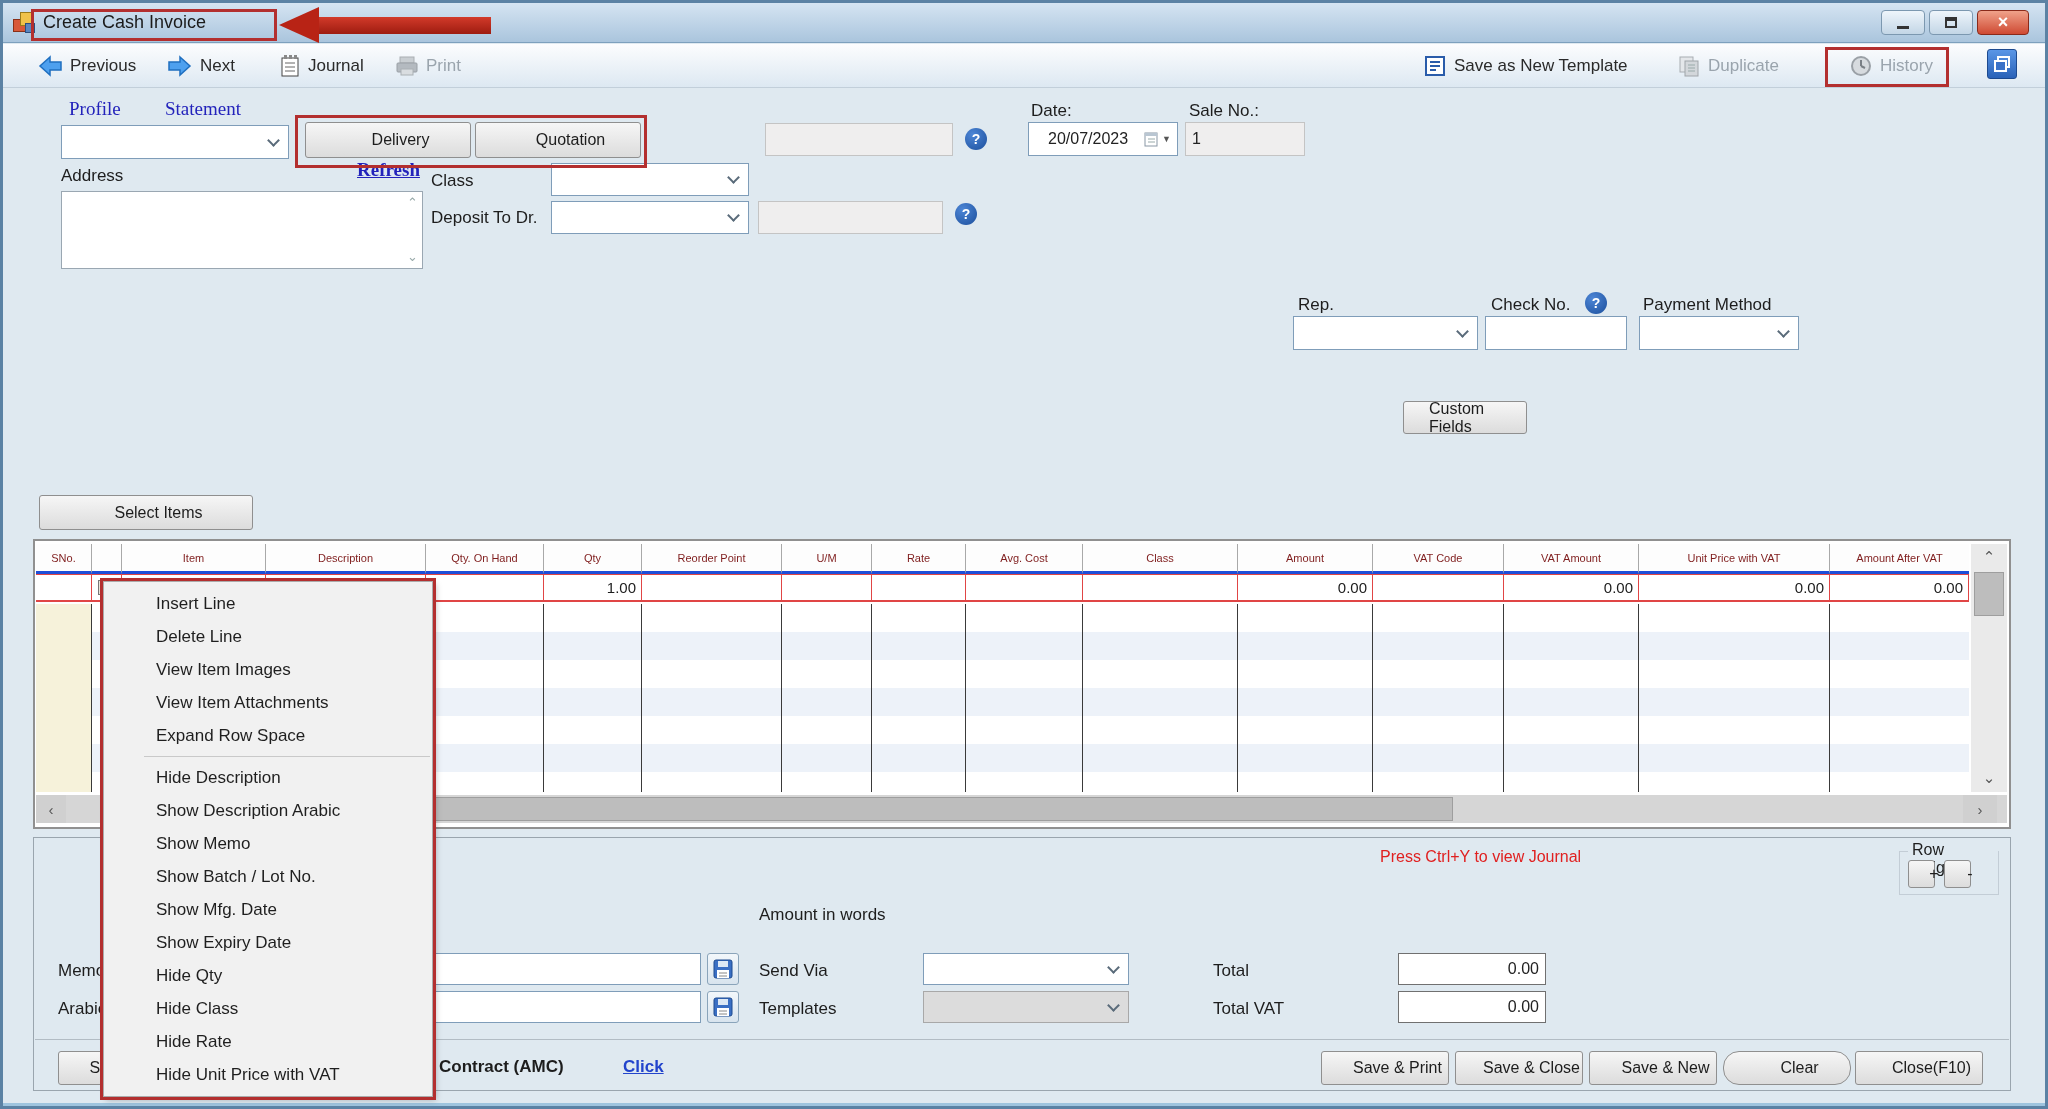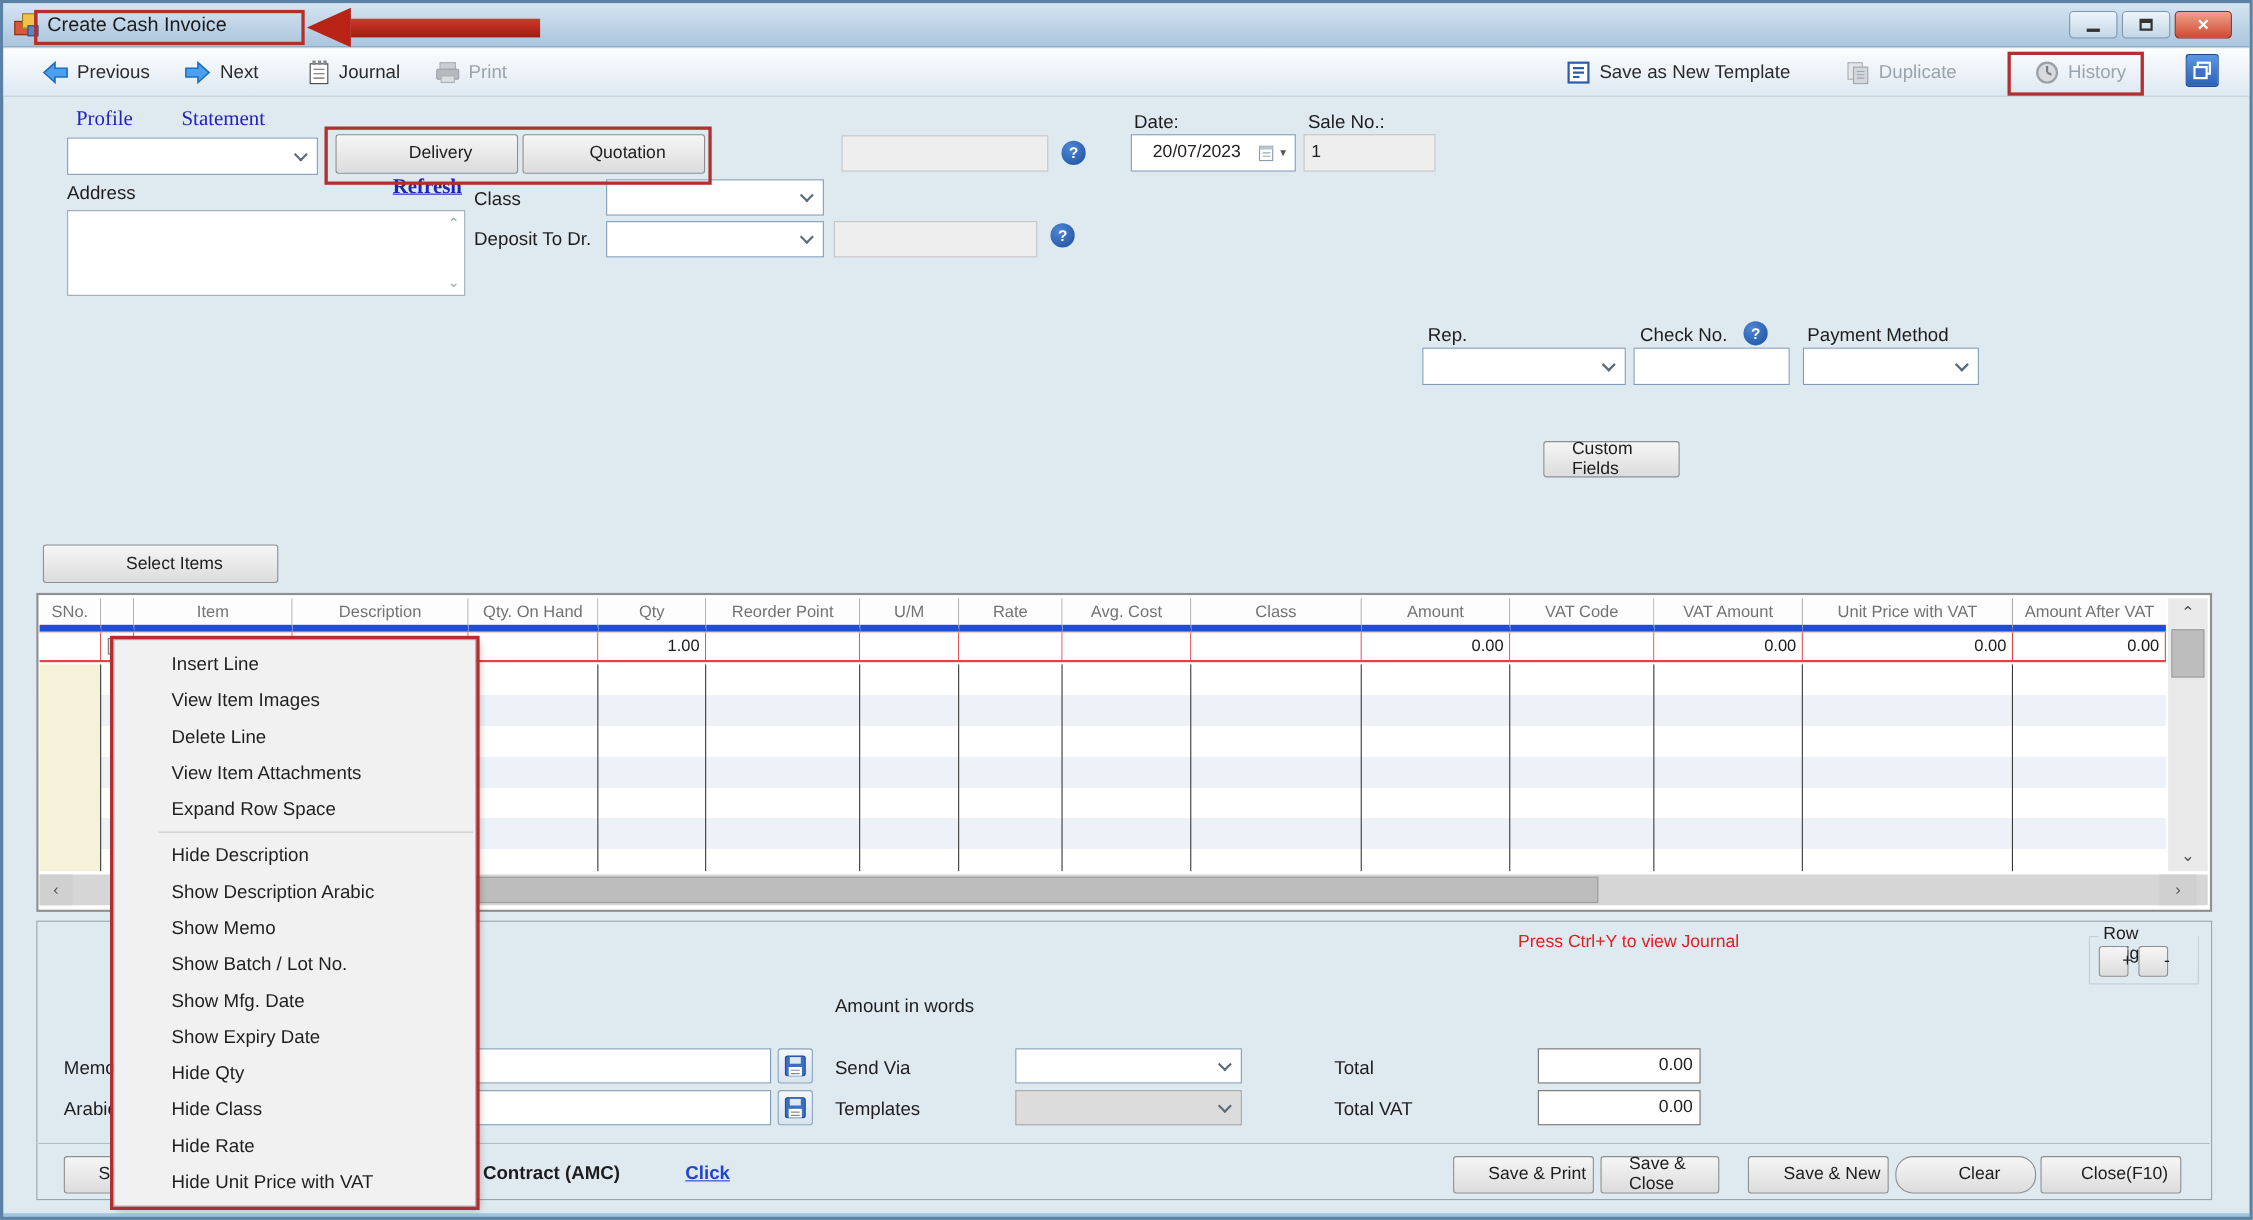--- a/index.html
+++ b/index.html
@@ -37,21 +37,21 @@
   .chev { width:9px; height:9px; border-right:2px solid #5a6b7a; border-bottom:2px solid #5a6b7a; transform:rotate(45deg); margin-bottom:4px; }
   .btn { position:absolute; background:linear-gradient(#f6f6f6,#dcdcdc); border:1px solid #8f8f8f; border-radius:3px; font-size:16px; color:#1d1d1d; display:flex; align-items:center; justify-content:center;padding-left:25px; }
   .help { position:absolute; width:22px; height:22px; border-radius:50%; background:radial-gradient(circle at 35% 30%,#4d86d6,#1c4f9c); color:#fff; font-size:14px; font-weight:bold; display:flex; align-items:center; justify-content:center; }
 
   textarea.addr { position:absolute; background:#fff; border:1px solid #9aa7b2; resize:none; font-size:15px; }
   .spin { position:absolute; font-size:13px; color:#9aa; }
 
   
   .grid-panel { position:absolute; left:30px; top:536px; width:1978px; height:290px; border:2px solid #909090; background:#fff; }
   .ghead { position:absolute; left:33px; top:541px; height:30px; display:flex; }
-  .ghead .hc { border-right:1px solid #a9a9a9; border-bottom:6px solid #1d4ed8; font-size:15px; color:#737373; display:flex; align-items:center; justify-content:center; background:#fdfdfd; white-space:nowrap; overflow:hidden; }
+  .ghead .hc { border-right:1px solid #a9a9a9; border-bottom:3px solid #1d4ed8; font-size:11px; color:#7f1d1d; display:flex; align-items:center; justify-content:center; background:#fdfdfd; white-space:nowrap; overflow:hidden; }
   .grow1 { position:absolute; left:33px; top:571px; height:28px; display:flex; border-top:1px solid #e04545; border-bottom:2px solid #e04545; }
   .grow1 .rc { border-right:1px solid #e04545; font-size:15px; color:#1c1c1c; display:flex; align-items:center; justify-content:flex-end; padding-right:5px; background:#fff; }
   .gbody { position:absolute; left:33px; top:601px; height:188px; display:flex; background:repeating-linear-gradient(180deg,#ffffff 0 28px,#edf2f9 28px 56px); }
   .gbody .bc { border-right:1px solid #3a3a3a; height:100%; }
   .rowsel { width:17px; height:15px; border:1px solid #777; background:#e8e4d8; margin:auto; position:relative; }
   .rowsel:before { content:""; position:absolute; left:2px; top:3px; width:11px; height:2px; background:#777; box-shadow:0 4px 0 #777; }
 
   .sb-track { background:#d6d6d6; position:absolute; }
   .sb-thumb { background:#bdbdbd; border:1px solid #9e9e9e; position:absolute; }
   .sb-arrow { position:absolute; color:#555; font-size:15px; display:flex; align-items:center; justify-content:center; background:#d0d0d0; }
@@ -349,29 +349,29 @@
   <div class="tb" style="left:1395px;top:950px;width:148px;height:32px;justify-content:flex-end;border-color:#707070;">0.00</div>
   <div class="lbl" style="left:1210px;top:996px;">Total VAT</div>
   <div class="tb" style="left:1395px;top:988px;width:148px;height:32px;justify-content:flex-end;border-color:#707070;">0.00</div>
 
   <div class="abs" style="left:32px;top:1036px;width:1974px;height:1px;background:#b2bcc4;"></div>
 
   <div class="btn" style="left:55px;top:1048px;width:120px;height:34px;overflow:hidden;">Send Email</div>
   <div class="lbl bold" style="left:436px;top:1054px;">Contract (AMC)</div>
   <div class="lbl bold underline" style="left:620px;top:1054px;color:#2244cc;">Click</div>
   <div class="btn" style="left:1318px;top:1048px;width:128px;height:34px;">Save &amp; Print</div>
-  <div class="btn" style="left:1452px;top:1048px;width:108px;height:34px;">Save &amp; Close</div>
+  <div class="btn" style="left:1452px;top:1048px;width:128px;height:34px;">Save &amp; Close</div>
   <div class="btn" style="left:1586px;top:1048px;width:128px;height:34px;">Save &amp; New</div>
   <div class="btn" style="left:1720px;top:1048px;width:128px;height:34px;border-radius:16px;">Clear</div>
   <div class="btn" style="left:1852px;top:1048px;width:128px;height:34px;">Close(F10)</div>
 
   <div class="menu">
     <div class="mi">Insert Line</div>
+    <div class="mi">Delete Line</div>
     <div class="mi">View Item Images</div>
-    <div class="mi">Delete Line</div>
     <div class="mi">View Item Attachments</div>
     <div class="mi">Expand Row Space</div>
     <div class="menu-sep"></div>
     <div class="mi">Hide Description</div>
     <div class="mi">Show Description Arabic</div>
     <div class="mi">Show Memo</div>
     <div class="mi">Show Batch / Lot No.</div>
     <div class="mi">Show Mfg. Date</div>
     <div class="mi">Show Expiry Date</div>
     <div class="mi">Hide Qty</div>

